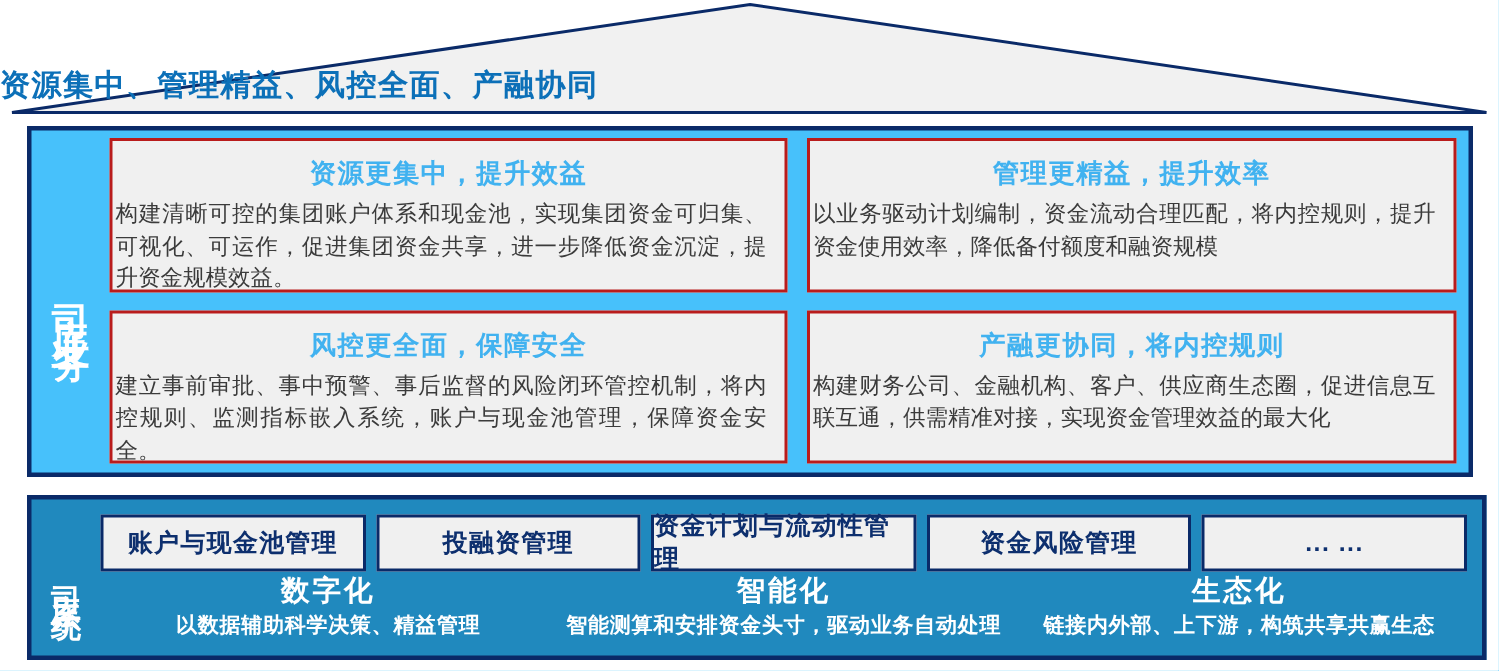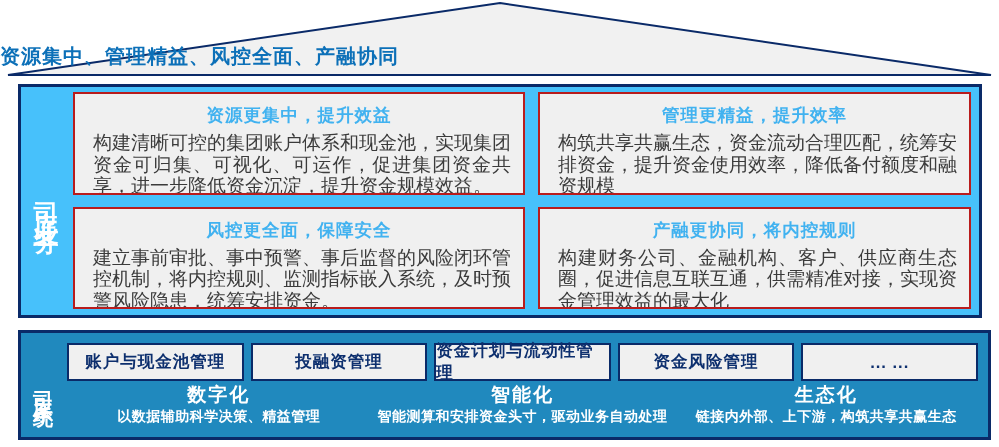--- a/index.html
+++ b/index.html
@@ -17,21 +17,21 @@
   .side-col{display:flex;align-items:center;justify-content:center;}
   .biz .side-col{width:52px;}
   .v-label{writing-mode:vertical-lr;text-orientation:upright;color:#ffffff;font-weight:bold;}
   .v-label.big{font-size:25px;letter-spacing:9px;}
   .v-label.small{font-size:20px;letter-spacing:5px;}
   .cards{flex:1;display:grid;grid-template-columns:452px 1fr;grid-template-rows:1fr 1fr;
     gap:12px 13px;padding:5px 8px 6px 0;box-sizing:border-box;}
   .card{background:#f0f0f0;border:2px solid #b91c1c;box-sizing:border-box;overflow:hidden;}
   .card-title{text-align:center;color:#41b2f0;font-weight:bold;font-size:17.5px;
     margin:9px 0 5px;letter-spacing:1px;}
-  .card-body{font-size:19px;line-height:21.5px;color:#3b3b3b;padding:0 12px 6px 18px;
+  .card-body{font-size:15px;line-height:21.5px;color:#3b3b3b;padding:0 12px 6px 2px;
     text-align:justify;}
 
   
   .sys{position:absolute;left:18px;top:330px;width:973px;height:110px;box-sizing:border-box;
     background:#2089be;border:3px solid #0a2a68;display:flex;}
   .sys .side-col{width:46px;}
   .sys-main{flex:1;display:flex;flex-direction:column;padding:10px 10px 0 0;box-sizing:border-box;}
   .modules{display:flex;gap:7px;height:38px;flex:0 0 38px;}
   .module{flex:1;background:#f0f0f0;border:2px solid #0a2a68;box-sizing:border-box;
     display:flex;align-items:center;justify-content:center;
@@ -55,25 +55,25 @@
     <div class="side-col">
       <div class="v-label big">司库业务</div>
     </div>
     <div class="cards">
       <div class="card">
         <div class="card-title">资源更集中，提升效益</div>
         <div class="card-body">构建清晰可控的集团账户体系和现金池，实现集团资金可归集、可视化、可运作，促进集团资金共享，进一步降低资金沉淀，提升资金规模效益。</div>
       </div>
       <div class="card">
         <div class="card-title">管理更精益，提升效率</div>
-        <div class="card-body">构筑共享共赢生态，资金流动合理匹配，统筹安排资金，提升资金使用效率，降低备付额度和融资规模</div>
+        <div class="card-body">以业务驱动计划编制，资金流动合理匹配，将内控规则，提升资金使用效率，降低备付额度和融资规模</div>
       </div>
       <div class="card">
         <div class="card-title">风控更全面，保障安全</div>
-        <div class="card-body">建立事前审批、事中预警、事后监督的风险闭环管控机制，将内控规则、监测指标嵌入系统，及时预警风险隐患，统筹安排资金。</div>
+        <div class="card-body">建立事前审批、事中预警、事后监督的风险闭环管控机制，将内控规则、监测指标嵌入系统，账户与现金池管理，保障资金安全。</div>
       </div>
       <div class="card">
         <div class="card-title">产融更协同，将内控规则</div>
         <div class="card-body">构建财务公司、金融机构、客户、供应商生态圈，促进信息互联互通，供需精准对接，实现资金管理效益的最大化</div>
       </div>
     </div>
   </div>
 
   <div class="sys">
     <div class="side-col">

